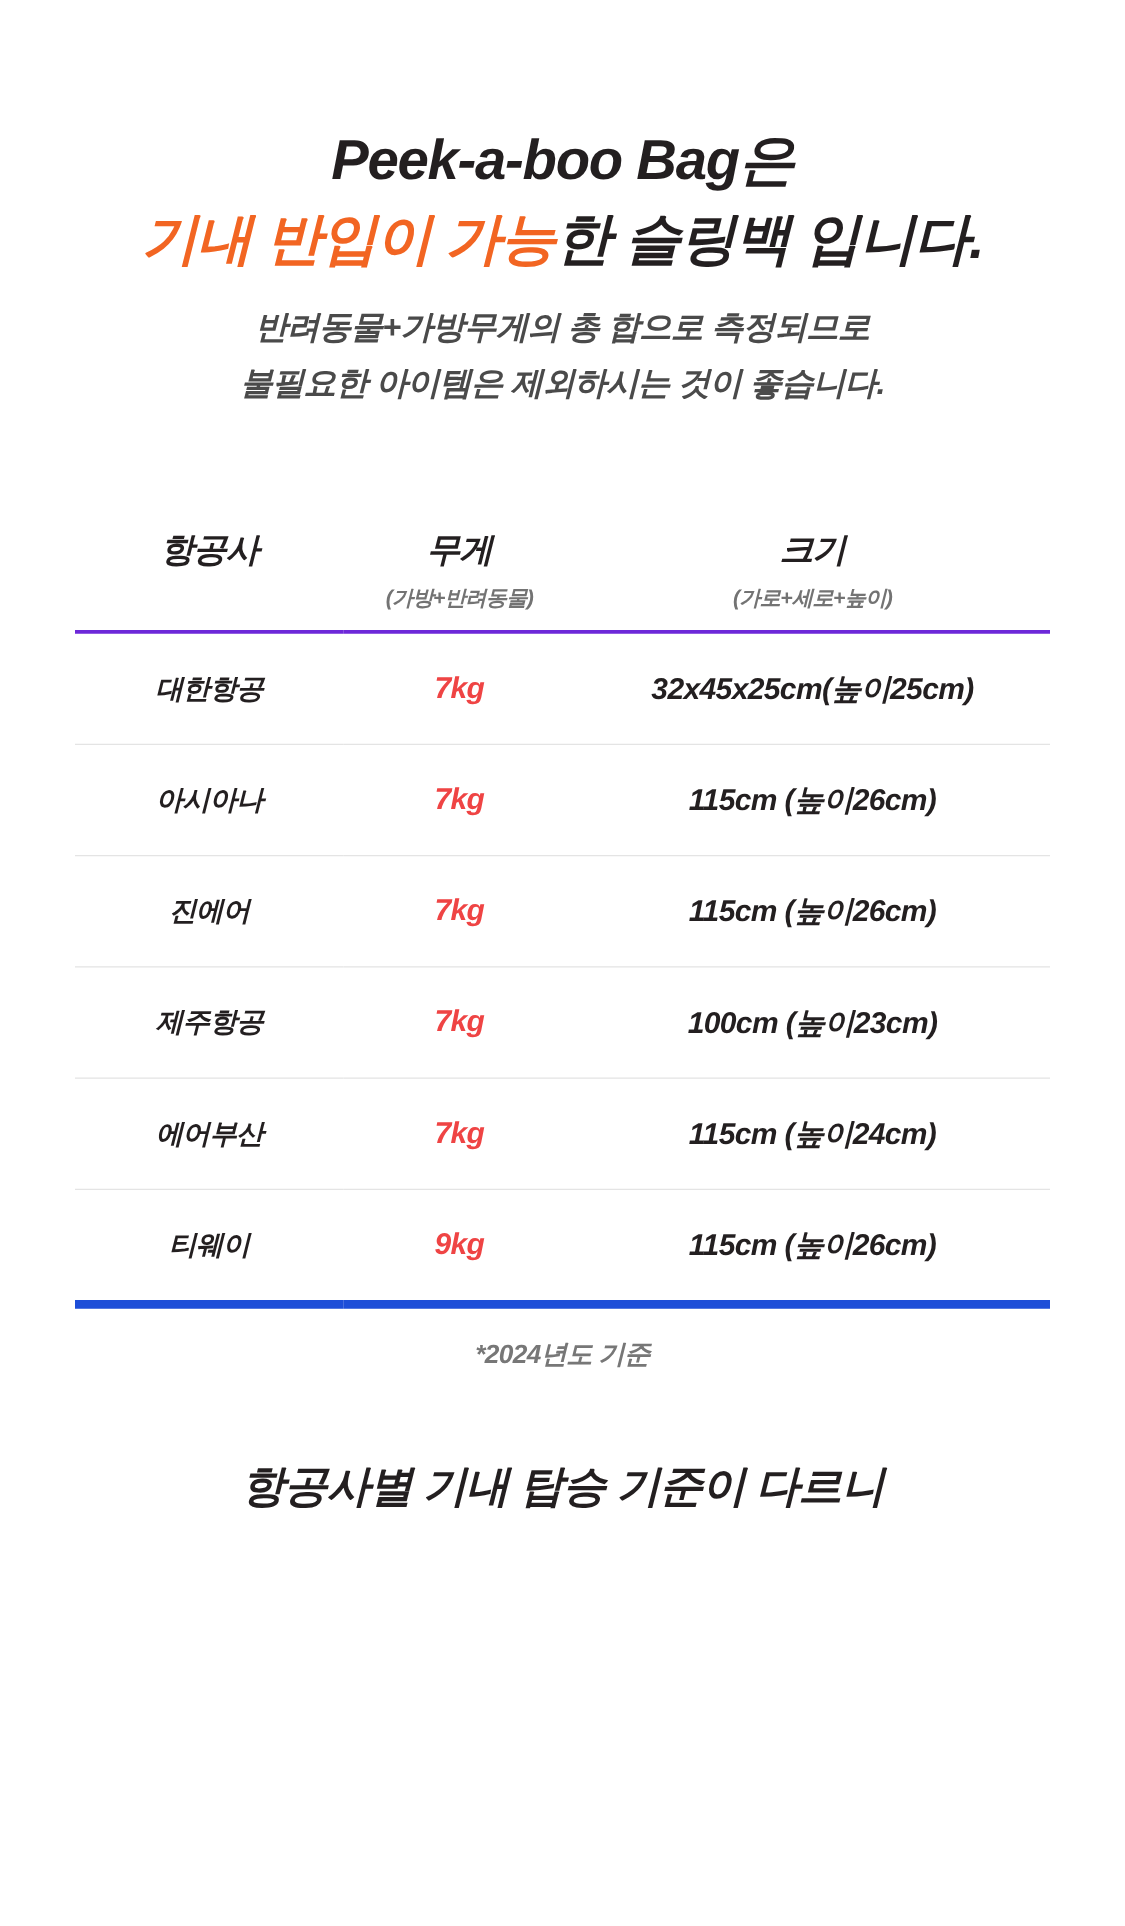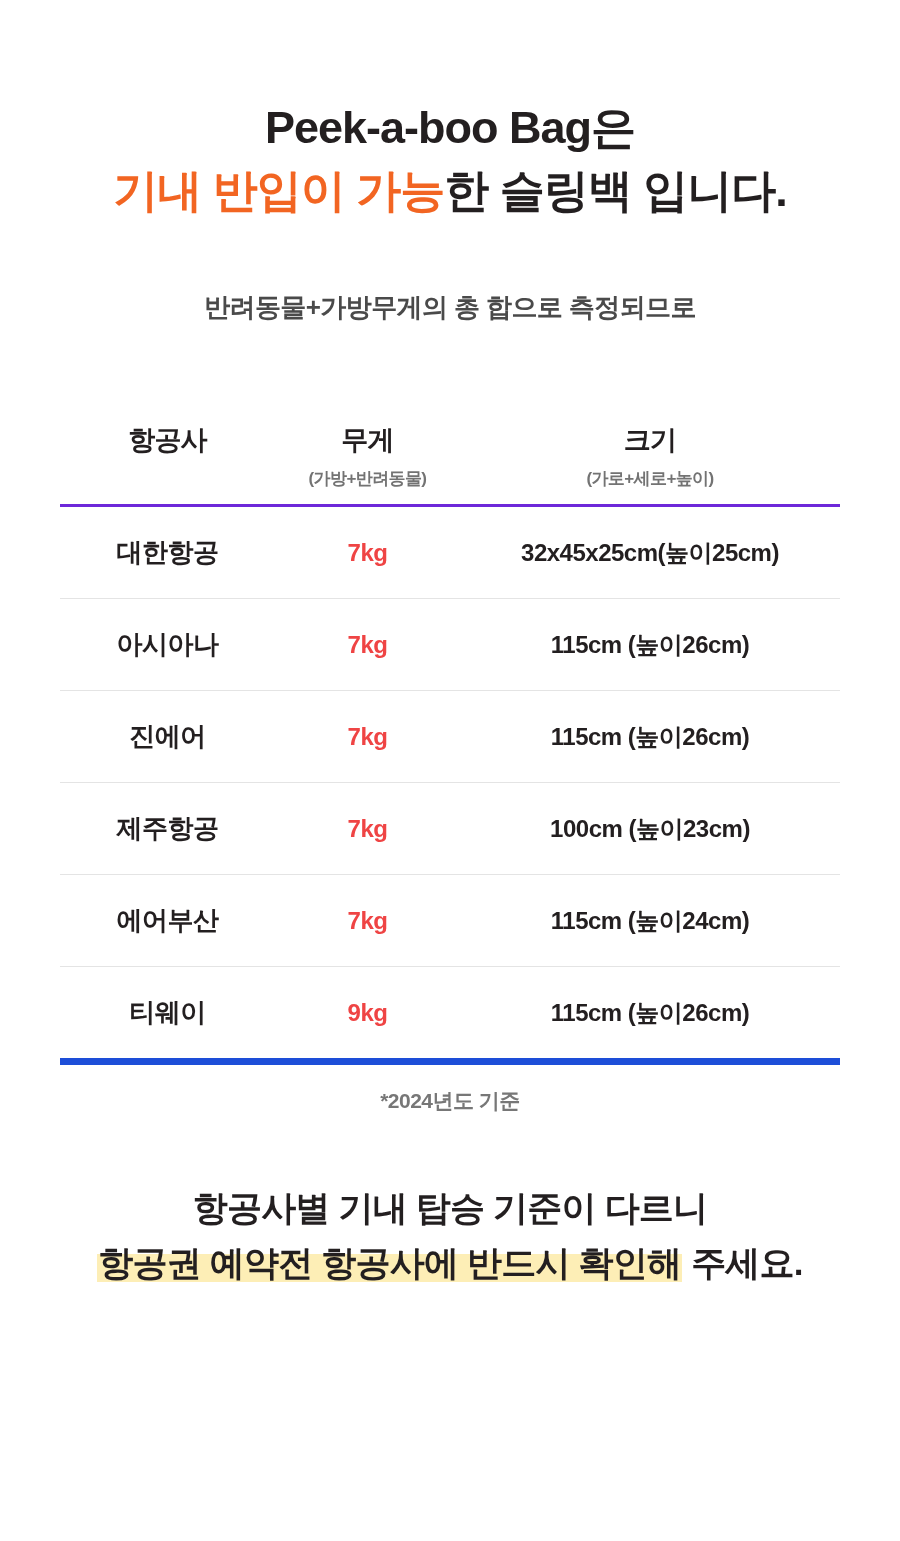--- a/index.html
+++ b/index.html
@@ -13,20 +13,21 @@
     font-family: "Liberation Sans", sans-serif;
     color: #231f20;
     -webkit-font-smoothing: antialiased;
   }
   .page {
     position: relative;
     width: 900px;
     height: 1541px;
     box-sizing: border-box;
     padding: 0 60px;
+    font-style: italic;
   }
 
   
   .headline {
     text-align: center;
     padding-top: 100px;
   }
   .headline-line1 {
     font-size: 45px;
     font-weight: 700;
@@ -43,21 +44,21 @@
     margin-top: 6px;
     text-align: center;
   }
   .hl-accent {
     color: #f26522;
   }
 
   
   .subcopy {
     text-align: center;
-    margin-top: 64px;
+    margin-top: 18px;
     color: #4a4a4a;
     font-size: 26px;
     font-weight: 600;
     line-height: 1.75;
     letter-spacing: -0.6px;
   }
 
   
   .table-wrap {
     margin-top: 92px;
@@ -98,21 +99,21 @@
   tbody td {
     text-align: center;
     padding: 28px 0;
     border-bottom: 1px solid #e4e4e4;
     letter-spacing: -0.5px;
   }
   tbody tr:last-child td {
     border-bottom: 7px solid #1d4ed8;
   }
   .td-air {
-    font-size: 26px;
+    font-size: 22px;
     font-weight: 700;
     color: #231f20;
   }
   .td-weight {
     font-size: 24px;
     font-weight: 700;
     color: #ef4444;
   }
   .td-size {
     font-size: 24px;
@@ -150,20 +151,21 @@
 
 <div class="page">
 
   <div class="headline">
     <div class="headline-line1">Peek-a-boo Bag은</div>
     <div class="headline-line2"><span class="hl-accent">기내 반입이 가능</span><span>한 슬링백 입니다.</span></div>
   </div>
 
   <div class="subcopy">
     <div>반려동물+가방무게의 총 합으로 측정되므로</div>
+    <div>불필요한 아이템은 제외하시는 것이 좋습니다.</div>
   </div>
 
   <div class="table-wrap">
     <table class="spec">
       <colgroup>
         <col class="c-air">
         <col class="c-wt">
         <col class="c-size">
       </colgroup>
       <thead>
@@ -214,16 +216,15 @@
           <td class="td-size">115cm (높이26cm)</td>
         </tr>
       </tbody>
     </table>
 
     <div class="footnote">*2024년도 기준</div>
   </div>
 
   <div class="notice">
     <div>항공사별 기내 탑승 기준이 다르니</div>
-    <div><span class="hl-mark">항공권 예약전 항공사에 반드시 확인해</span><span> 주세요.</span></div>
   </div>
 
 </div>
 
 </body></html>

